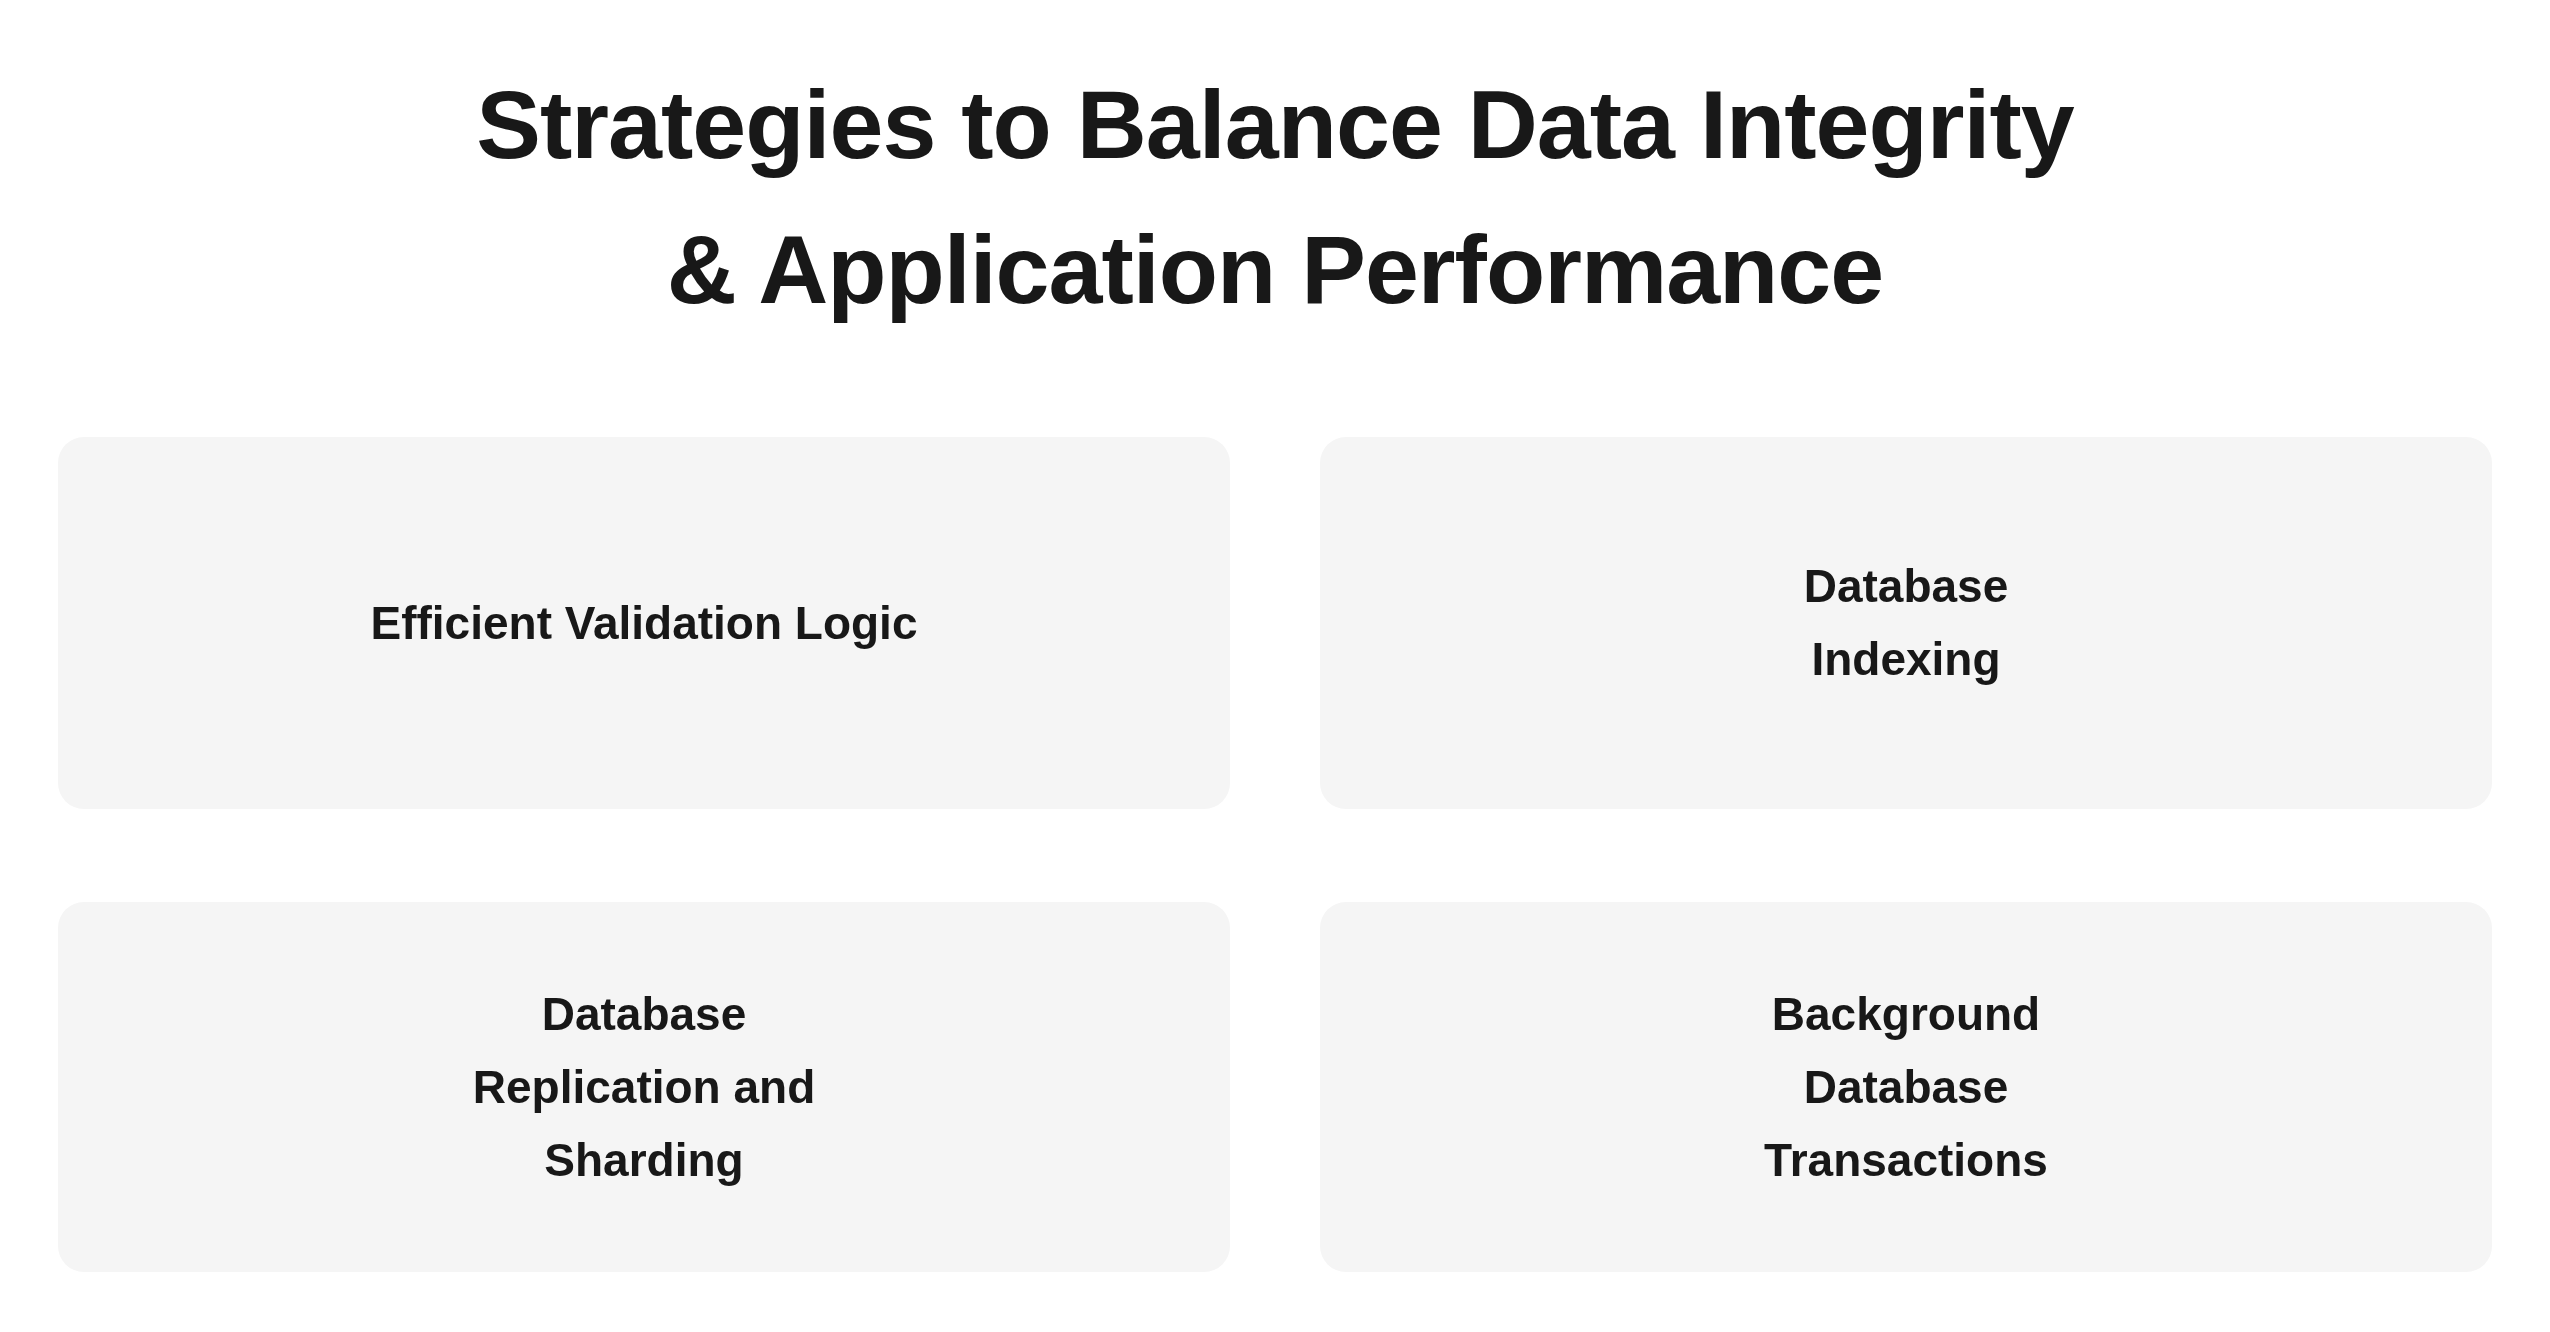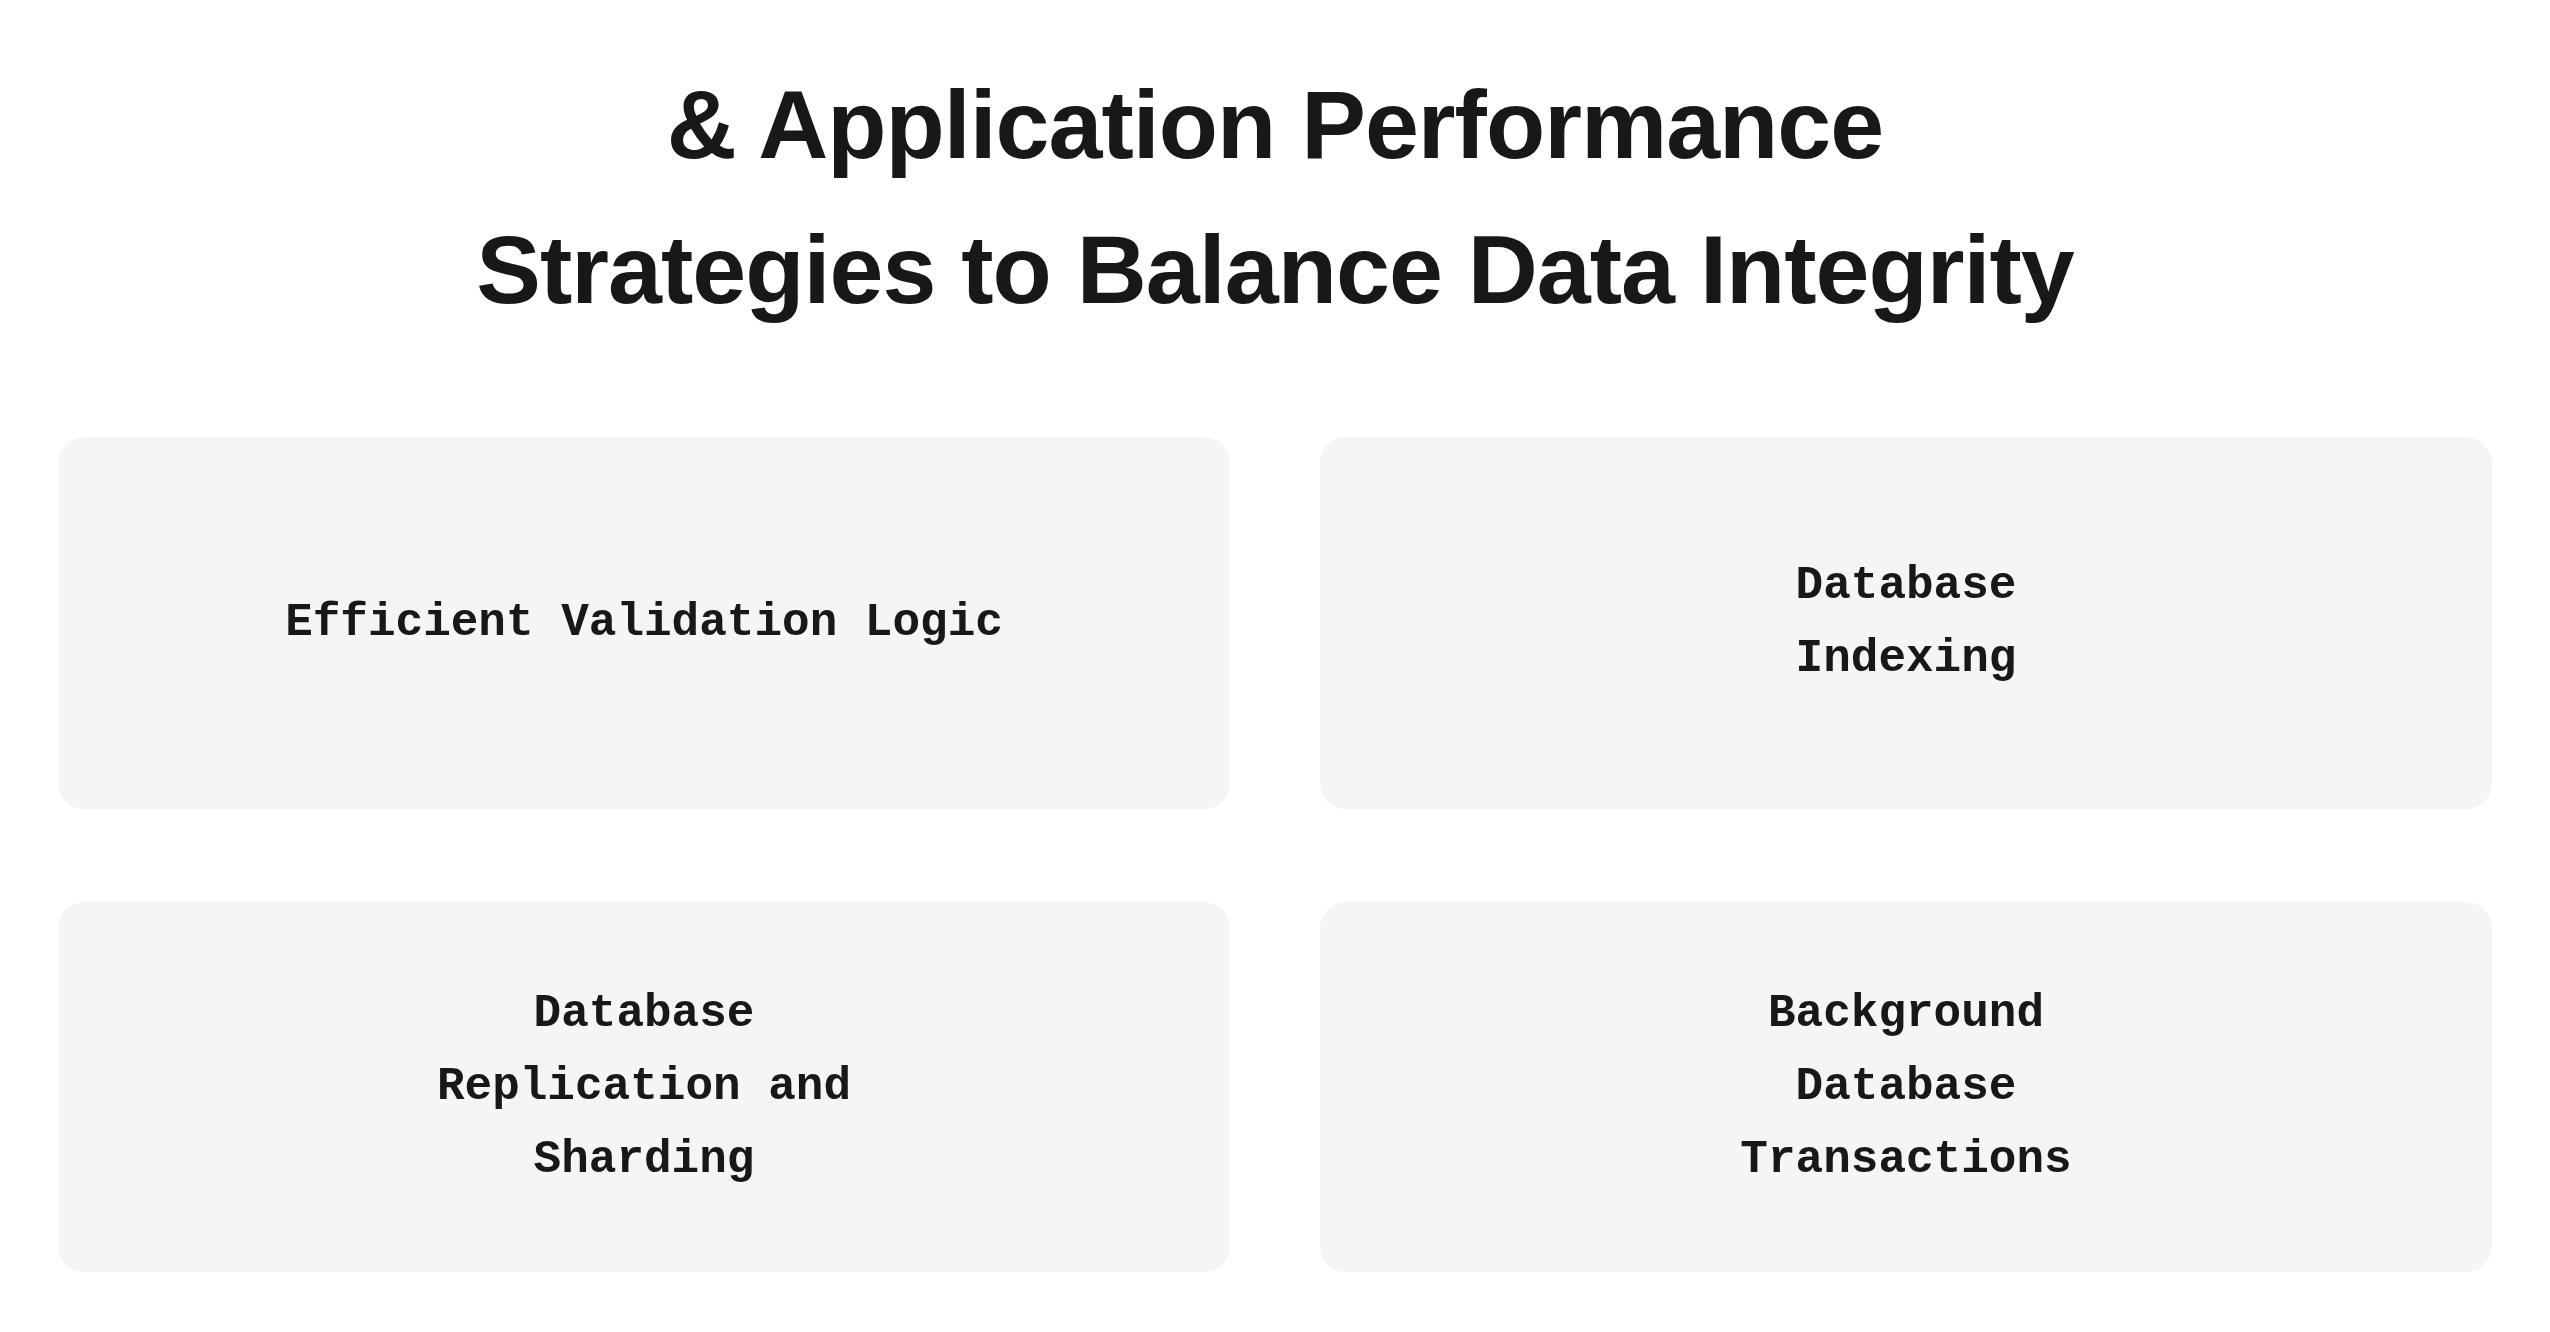--- a/index.html
+++ b/index.html
@@ -31,21 +31,20 @@
     letter-spacing: -1px;
     color: var(--text);
   }
   .title-line { display: block; }
   .row {
     position: absolute;
     left: 58px;
     right: 58px;
     display: flex;
     gap: 90px;
-    font-family: Liberation Mono, monospace;
   }
   .row-1 { top: 437px; height: 372px; }
   .row-2 { top: 902px; height: 370px; }
   .card {
     flex: 1 1 0;
     background: var(--card-bg);
     border-radius: 26px;
     display: flex;
     align-items: center;
     justify-content: center;
@@ -60,22 +59,22 @@
     white-space: pre-line;
     letter-spacing: 0;
   }
 </style>
 </head>
 <body>
 
 <div class="page">
 
   <h1 class="title">
+    <span class="title-line">Strategies to Balance Data Integrity</span>
     <span class="title-line">&amp; Application Performance</span>
-    <span class="title-line">Strategies to Balance Data Integrity</span>
   </h1>
 
   <section class="row row-1">
     <div class="card">
       <span class="card-label">Efficient Validation Logic</span>
     </div>
     <div class="card">
       <span class="card-label">Database
 Indexing</span>
     </div>

